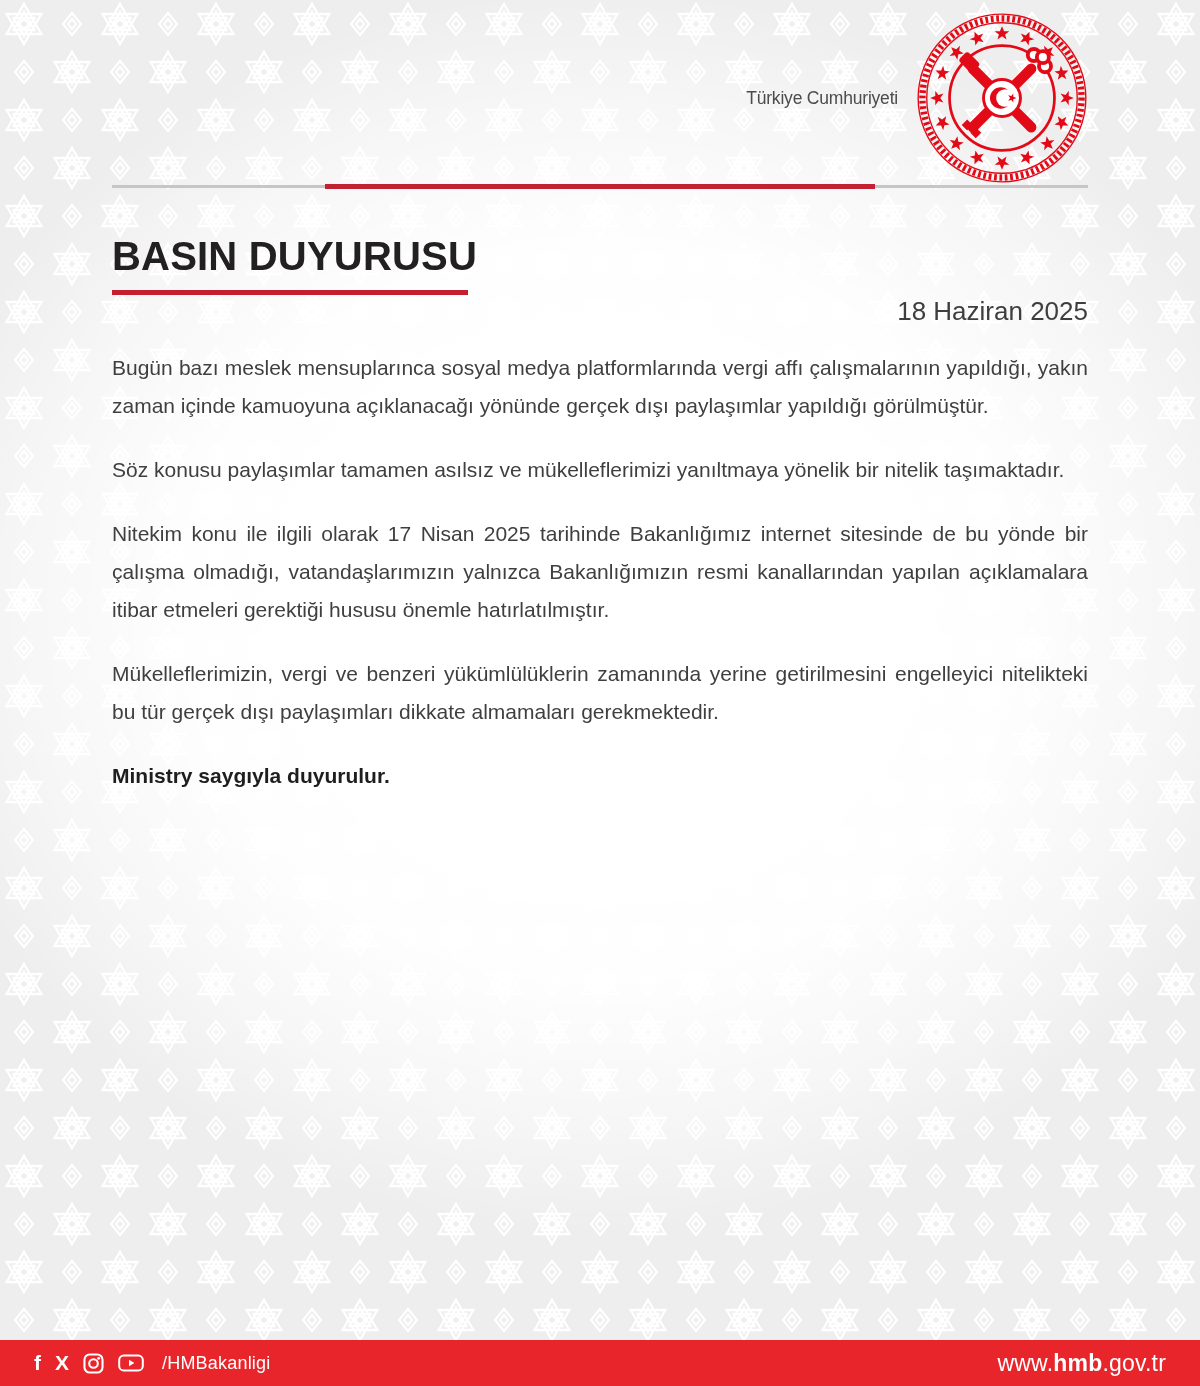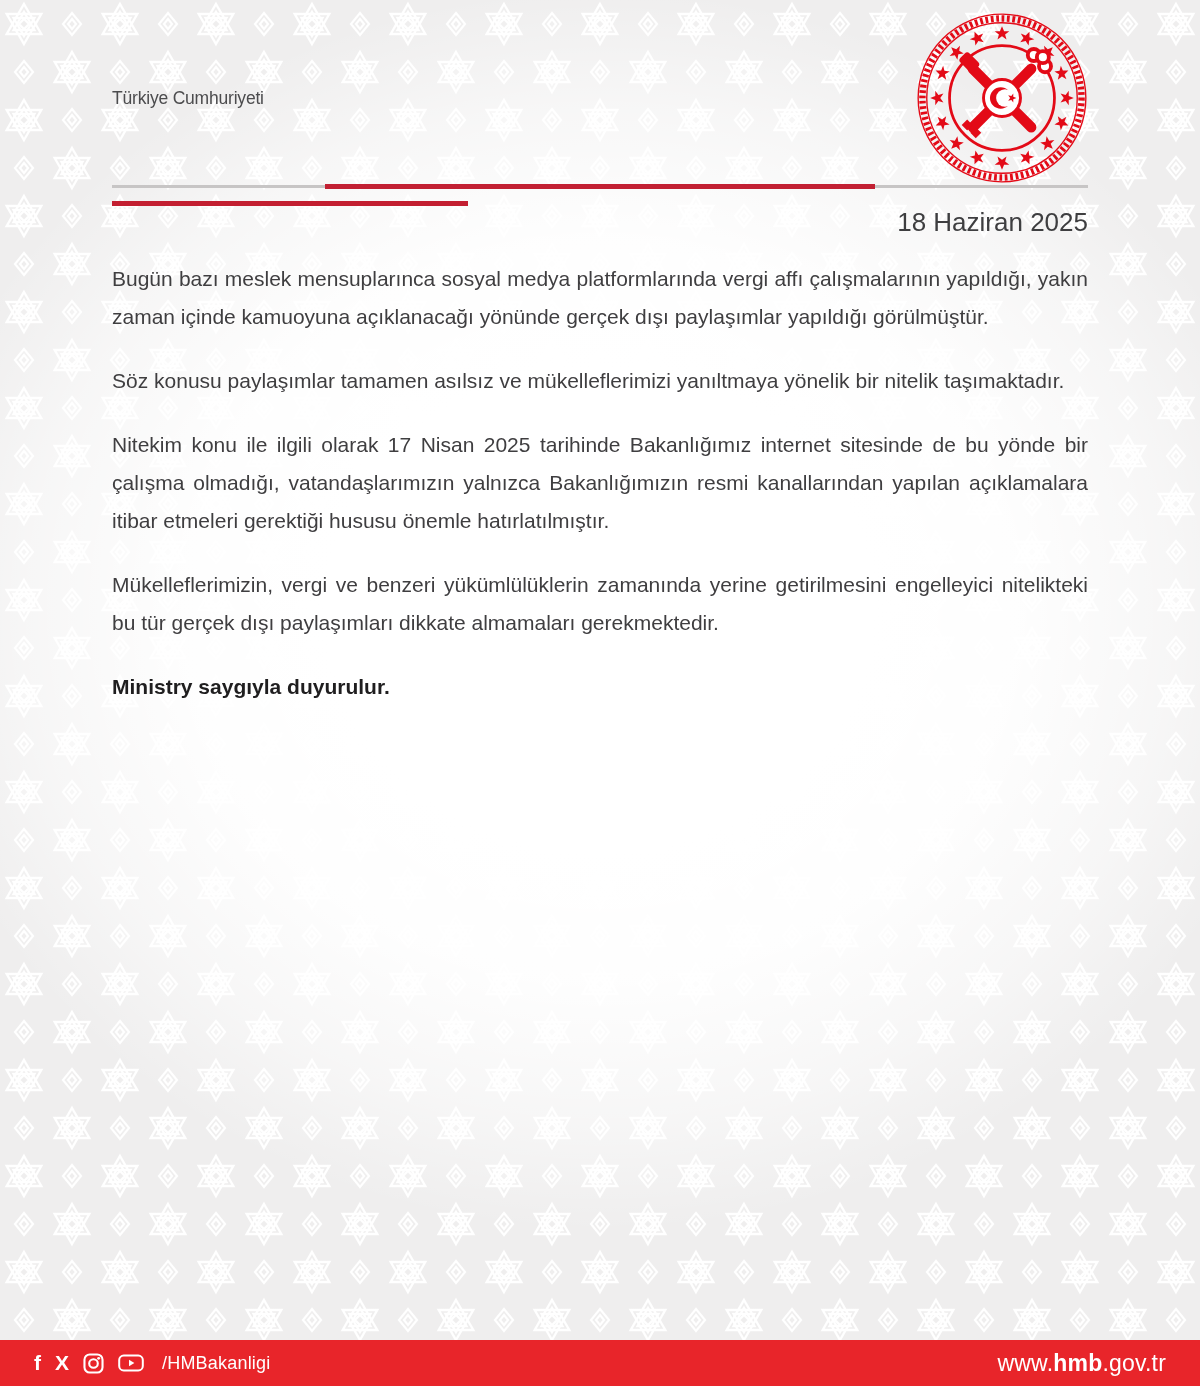--- a/index.html
+++ b/index.html
@@ -27,21 +27,21 @@
   .page {
     position: relative; z-index: 2;
     width: 976px; margin: 0 auto;
   }
   
   .header {
     display: flex; align-items: center;
     padding-top: 12px; height: 184px;
   }
   .header-col { flex: 1; color: #4c4c4e; font-size: 17.5px; line-height: 24px; letter-spacing: -0.2px; }
-  .header-col.left  { padding-right: 18px; }
+  .header-col.left  { text-align: right; padding-right: 18px; }
   .header-col.right { text-align: left;  padding-left: 18px; }
   .logo-wrap { width: 172px; height: 172px; flex: 0 0 auto; }
   .logo-wrap svg { width: 172px; height: 172px; display: block; }
   
   .divider {
     position: relative; height: 3px; background: #c7c5c5; margin-top: 1px;
   }
   .divider-red {
     position: absolute; top: -1px; bottom: -1px; left: 50%;
     width: 550px; transform: translateX(-50%);
@@ -171,20 +171,21 @@
         <path fill="#e30a17" transform="translate(11.5,0) rotate(90) scale(0.62)" d="M0,-8.5 L2.45,-2.6 L8.5,-2.6 L3.6,1.05 L5.25,6.9 L0,3.2 L-5.25,6.9 L-3.6,1.05 L-8.5,-2.6 L-2.45,-2.6 Z"></path>
       </svg>
     </div>
 
   </div>
 
   <div class="divider">
     <div class="divider-red"></div>
   </div>
 
+  <h1 class="title">BASIN DUYURUSU</h1>
   <div class="title-underline"></div>
 
   <div class="date">18 Haziran 2025</div>
 
   <div class="bodytext">
     <p>Bugün bazı meslek mensuplarınca sosyal medya platformlarında vergi affı çalışmalarının yapıldığı, yakın zaman içinde kamuoyuna açıklanacağı yönünde gerçek dışı paylaşımlar yapıldığı görülmüştür.</p>
     <p>Söz konusu paylaşımlar tamamen asılsız ve mükelleflerimizi yanıltmaya yönelik bir nitelik taşımaktadır.</p>
     <p>Nitekim konu ile ilgili olarak 17 Nisan 2025 tarihinde Bakanlığımız internet sitesinde de bu yönde bir çalışma olmadığı, vatandaşlarımızın yalnızca Bakanlığımızın resmi kanallarından yapılan açıklamalara itibar etmeleri gerektiği hususu önemle hatırlatılmıştır.</p>
     <p>Mükelleflerimizin, vergi ve benzeri yükümlülüklerin zamanında yerine getirilmesini engelleyici nitelikteki bu tür gerçek dışı paylaşımları dikkate almamaları gerekmektedir.</p>
     <p class="closing">Ministry saygıyla duyurulur.</p>

